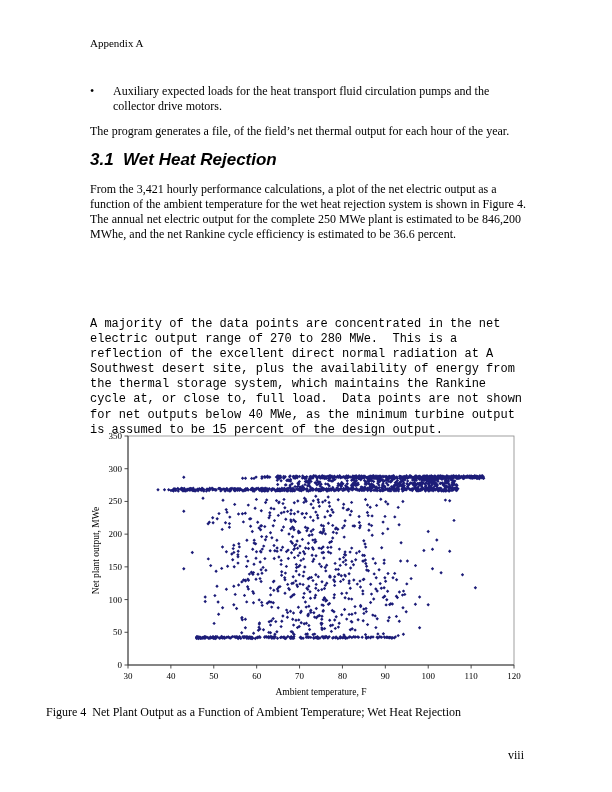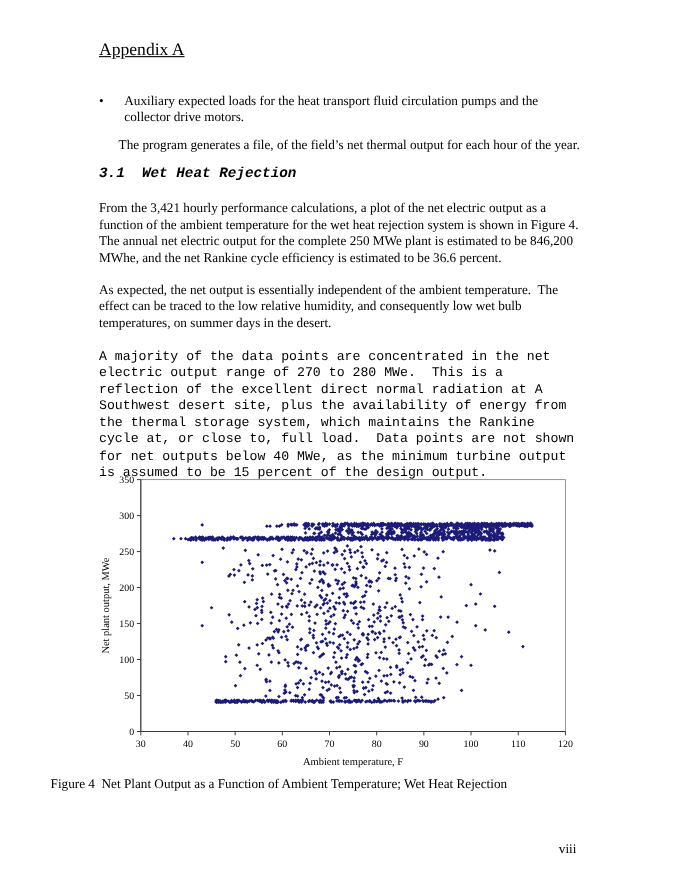--- a/index.html
+++ b/index.html
@@ -1,56 +1,55 @@
 <!DOCTYPE html>
 <html><head>
 <meta charset="utf-8">
 <style>
   html,body{margin:0;padding:0;background:#ffffff;}
   .page{
     position:relative;width:612px;height:792px;background:#ffffff;
     font-family:"Liberation Serif", serif;color:#000;overflow:hidden;
   }
-  .hdr{position:absolute;left:90px;top:37px;font-size:16px;text-decoration:underline;}
+  .hdr{position:absolute;left:90px;top:37px;font-size:11px;}
   .bullet-row{position:absolute;left:90px;top:84px;width:437px;font-size:12px;line-height:15px;}
   .bullet-glyph{position:absolute;left:0;top:0;}
   .bullet-text{display:block;padding-left:23px;white-space:pre-wrap;}
   .para{position:absolute;left:90px;width:437px;font-size:12px;line-height:15.1px;margin:0;white-space:pre-wrap;}
-  .p-intro{top:124px;text-align:right;}
+  .p-intro{top:124px;}
   .p1{top:182px;font-family:Liberation Serif, serif;}
   .p2{top:256px;}
   .p3{top:317px;font-family:Liberation Mono, monospace;}
   .section-heading{
     position:absolute;left:90px;top:150px;margin:0;
-    font-family:Liberation Mono, monospace;font-style:italic;font-weight:bold;
-    font-size:13px;white-space:pre-wrap;
+    font-family:Liberation Sans, sans-serif;font-style:italic;font-weight:bold;
+    font-size:17px;white-space:pre-wrap;
   }
   .chart-wrap{position:absolute;left:86px;top:427px;width:462px;height:274px;}
   .chart-wrap svg{font-family:"Liberation Serif", serif;}
   .fig-caption{position:absolute;left:0;top:705px;width:507px;text-align:center;font-size:12px;white-space:pre-wrap;}
-  .page-num{position:absolute;right:88px;top:764px;font-size:12px;text-align:center;}
+  .page-num{position:absolute;right:88px;top:748px;font-size:12px;text-align:center;}
 </style>
 </head>
 <body>
 
 <div class="page">
 
   <div class="hdr">Appendix A</div>
 
   <div class="bullet-row">
     <span class="bullet-glyph">•</span>
     <span class="bullet-text">Auxiliary expected loads for the heat transport fluid circulation pumps and the collector drive motors.</span>
   </div>
 
   <p class="para p-intro">The program generates a file, of the field’s net thermal output for each hour of the year.</p>
 
   <h2 class="section-heading">3.1  Wet Heat Rejection</h2>
 
   <p class="para p1">From the 3,421 hourly performance calculations, a plot of the net electric output as a function of the ambient temperature for the wet heat rejection system is shown in Figure 4.  The annual net electric output for the complete 250 MWe plant is estimated to be 846,200 MWhe, and the net Rankine cycle efficiency is estimated to be 36.6 percent.</p>
-  <p class="para p2">As expected, the net output is essentially independent of the ambient temperature.  The effect can be traced to the low relative humidity, and consequently low wet bulb temperatures, on summer days in the desert.</p>
   <p class="para p3">A majority of the data points are concentrated in the net electric output range of 270 to 280 MWe.  This is a reflection of the excellent direct normal radiation at A Southwest desert site, plus the availability of energy from the thermal storage system, which maintains the Rankine cycle at, or close to, full load.  Data points are not shown for net outputs below 40 MWe, as the minimum turbine output is assumed to be 15 percent of the design output.</p>
 
   <div class="chart-wrap">
     <svg id="chart-svg" width="462" height="274" viewBox="0 0 462 274">
         <rect x="42" y="9" width="386" height="229" fill="none" stroke="#888888" stroke-width="0.8"></rect>
         <line x1="42" y1="9" x2="42" y2="238" stroke="#3a3a3a" stroke-width="1"></line>
         <line x1="42" y1="238" x2="428" y2="238" stroke="#3a3a3a" stroke-width="1"></line>
         <line x1="42" y1="238" x2="42" y2="241.5" stroke="#3a3a3a" stroke-width="0.9"></line>
         <text x="42" y="252" text-anchor="middle" font-size="9" fill="#000">30</text>
         <line x1="84.88888888888889" y1="238" x2="84.88888888888889" y2="241.5" stroke="#3a3a3a" stroke-width="0.9"></line>

